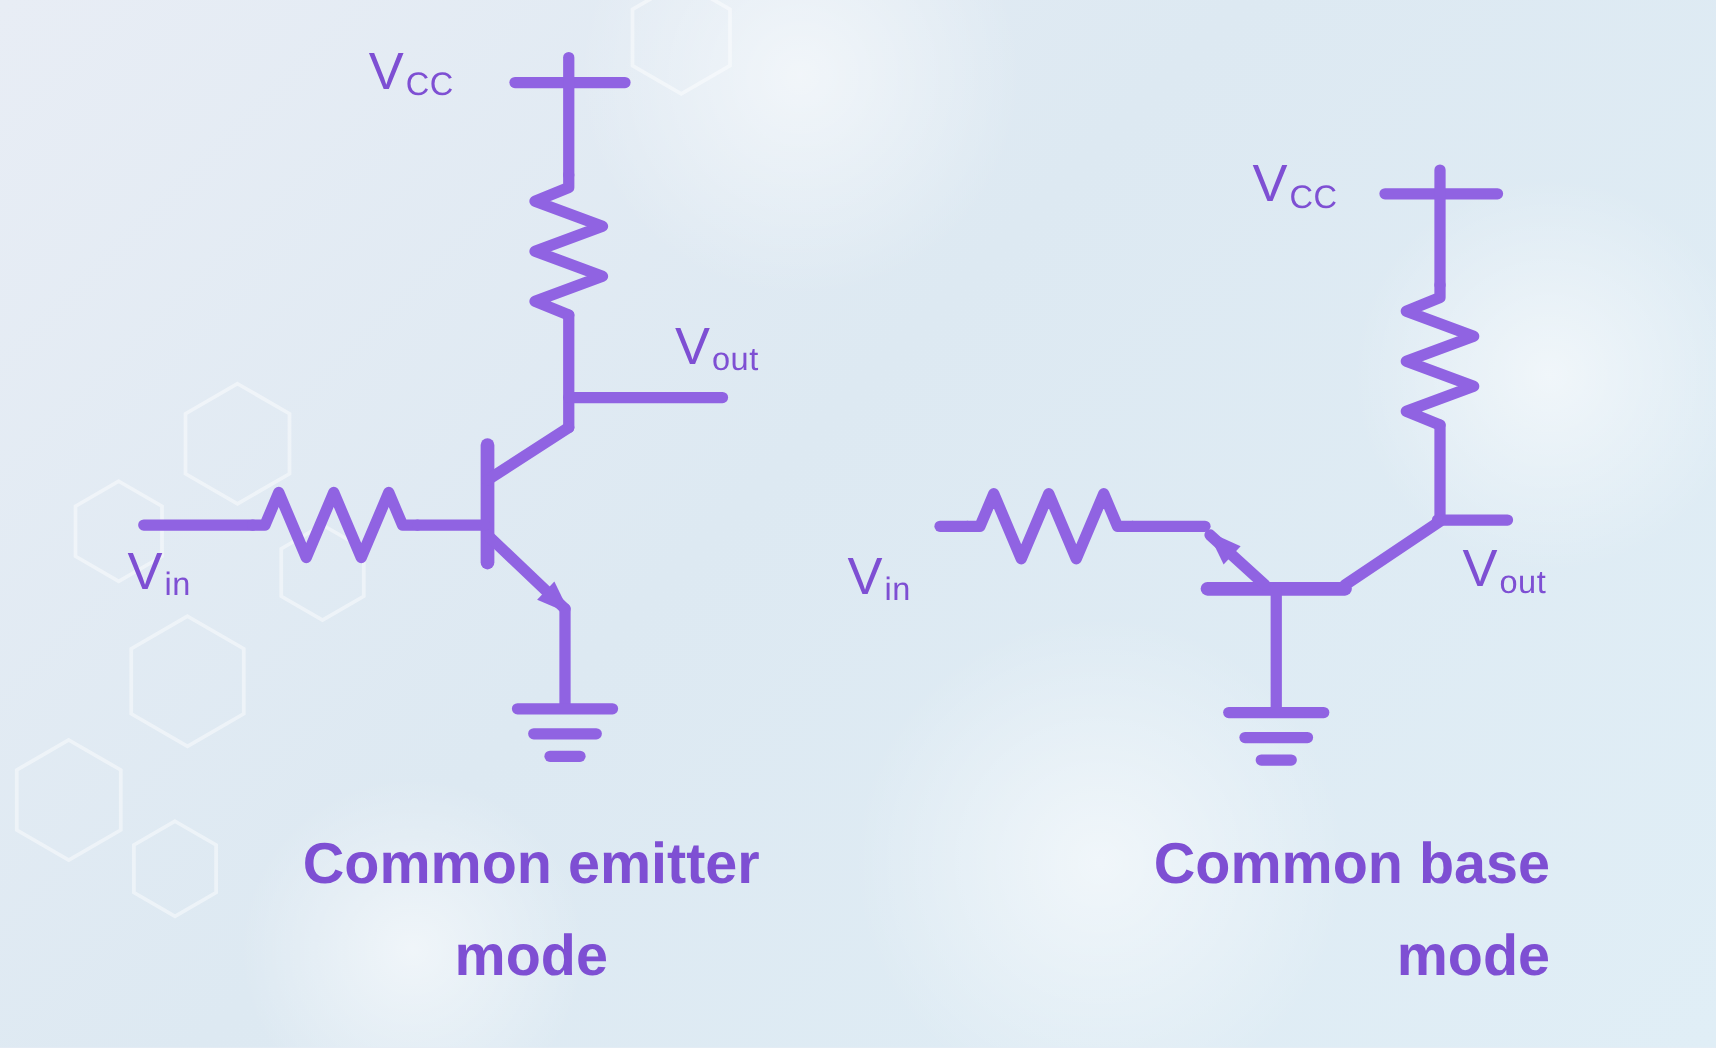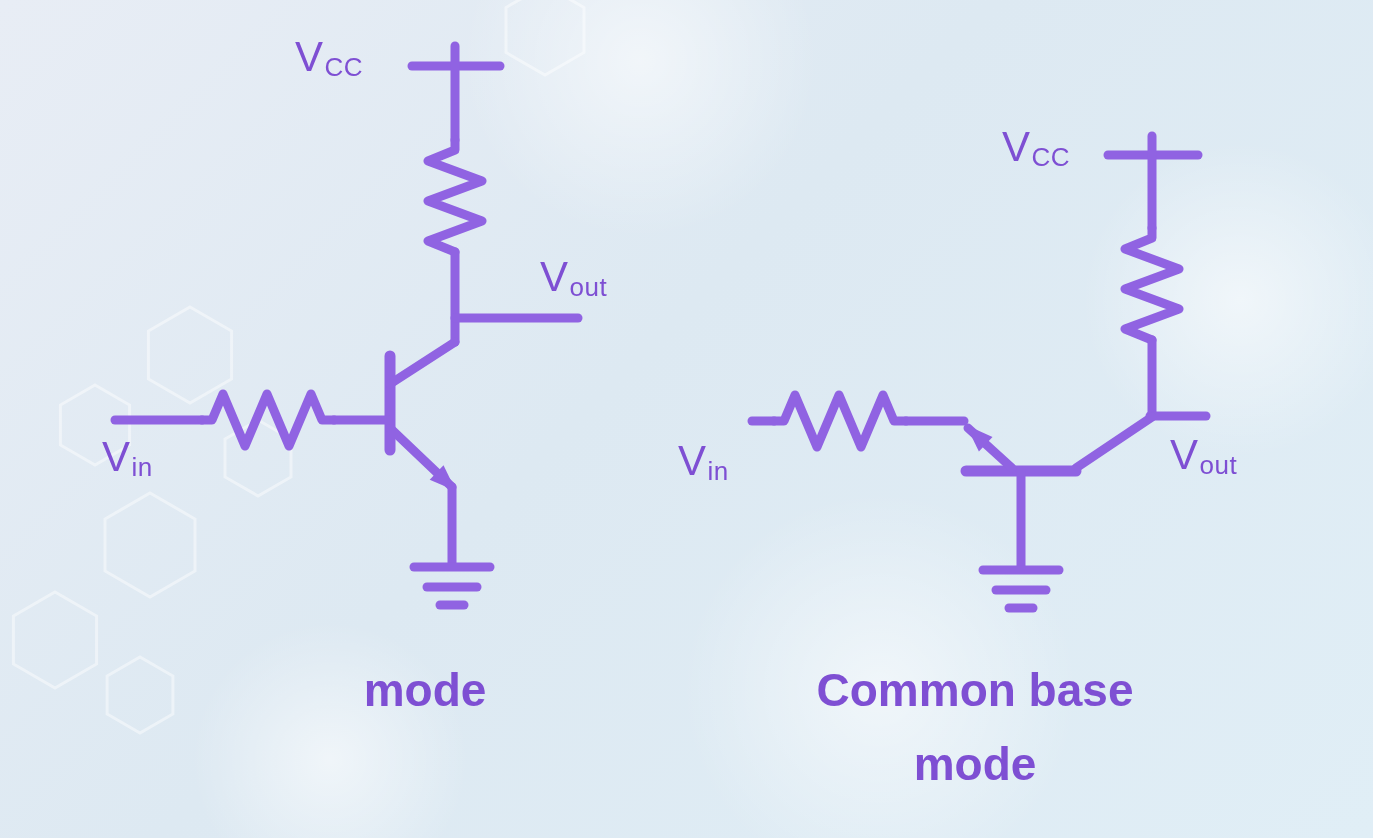--- a/index.html
+++ b/index.html
@@ -139,20 +139,21 @@
     <span>V</span><sub>CC</sub>
   </span>
   <span class="vlabel" style="left:1170px;top:434px;">
     <span>V</span><sub>out</sub>
   </span>
   <span class="vlabel" style="left:678px;top:440px;">
     <span>V</span><sub>in</sub>
   </span>
 
   <div class="caption" style="left:150px;top:654px;width:550px;">
+    <div>Common emitter</div>
     <div>mode</div>
   </div>
-  <div class="caption" style="left:710px;top:654px;width:530px;">
+  <div class="caption" style="left:710px;top:654px;width:530px;text-align:right;">
     <div>Common base</div>
     <div>mode</div>
   </div>
 
 </div>
 
 </body></html>

